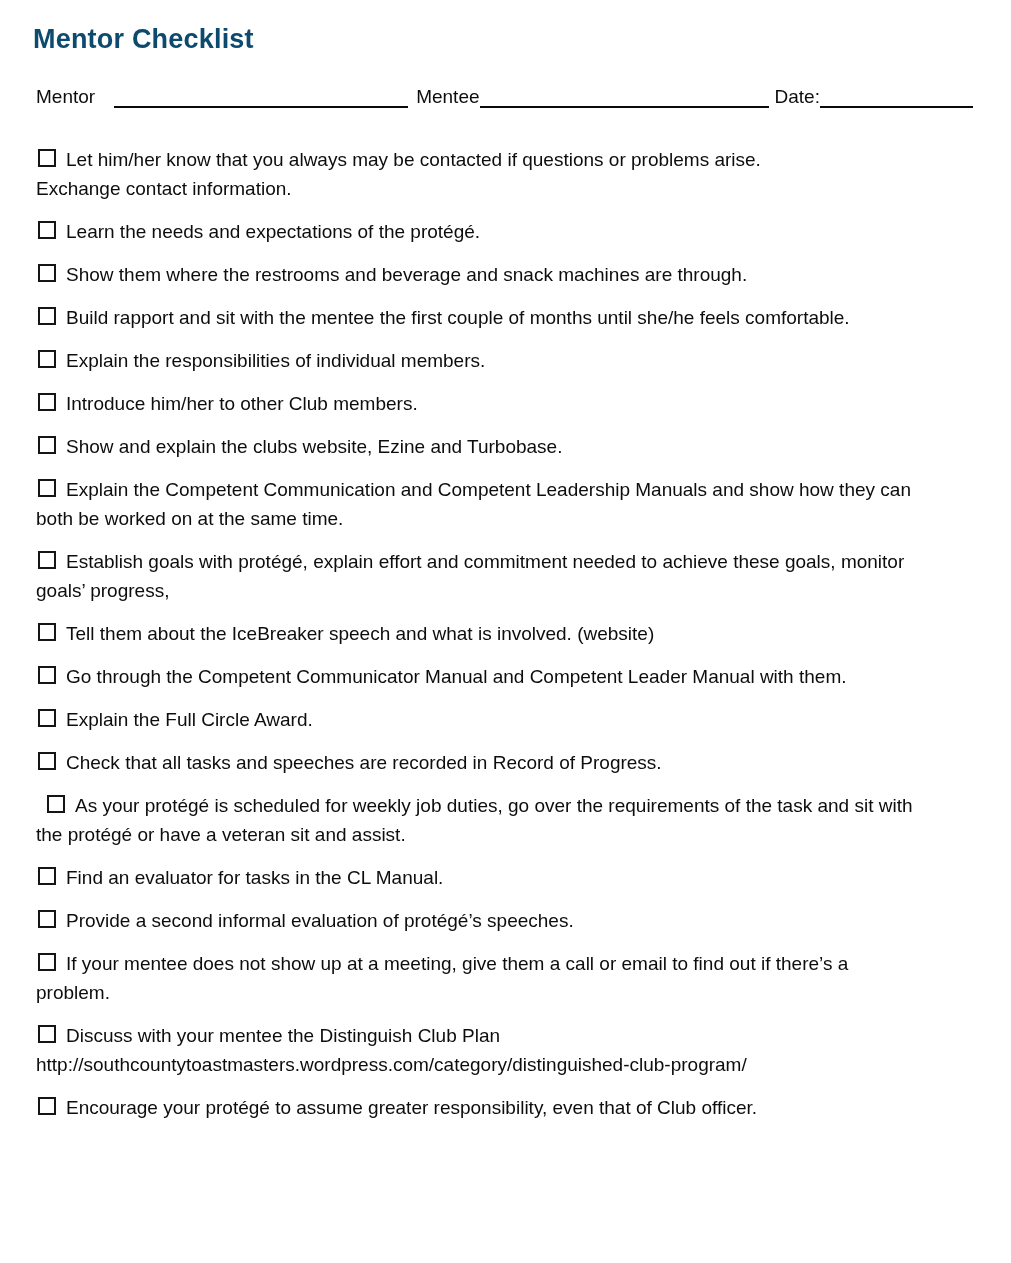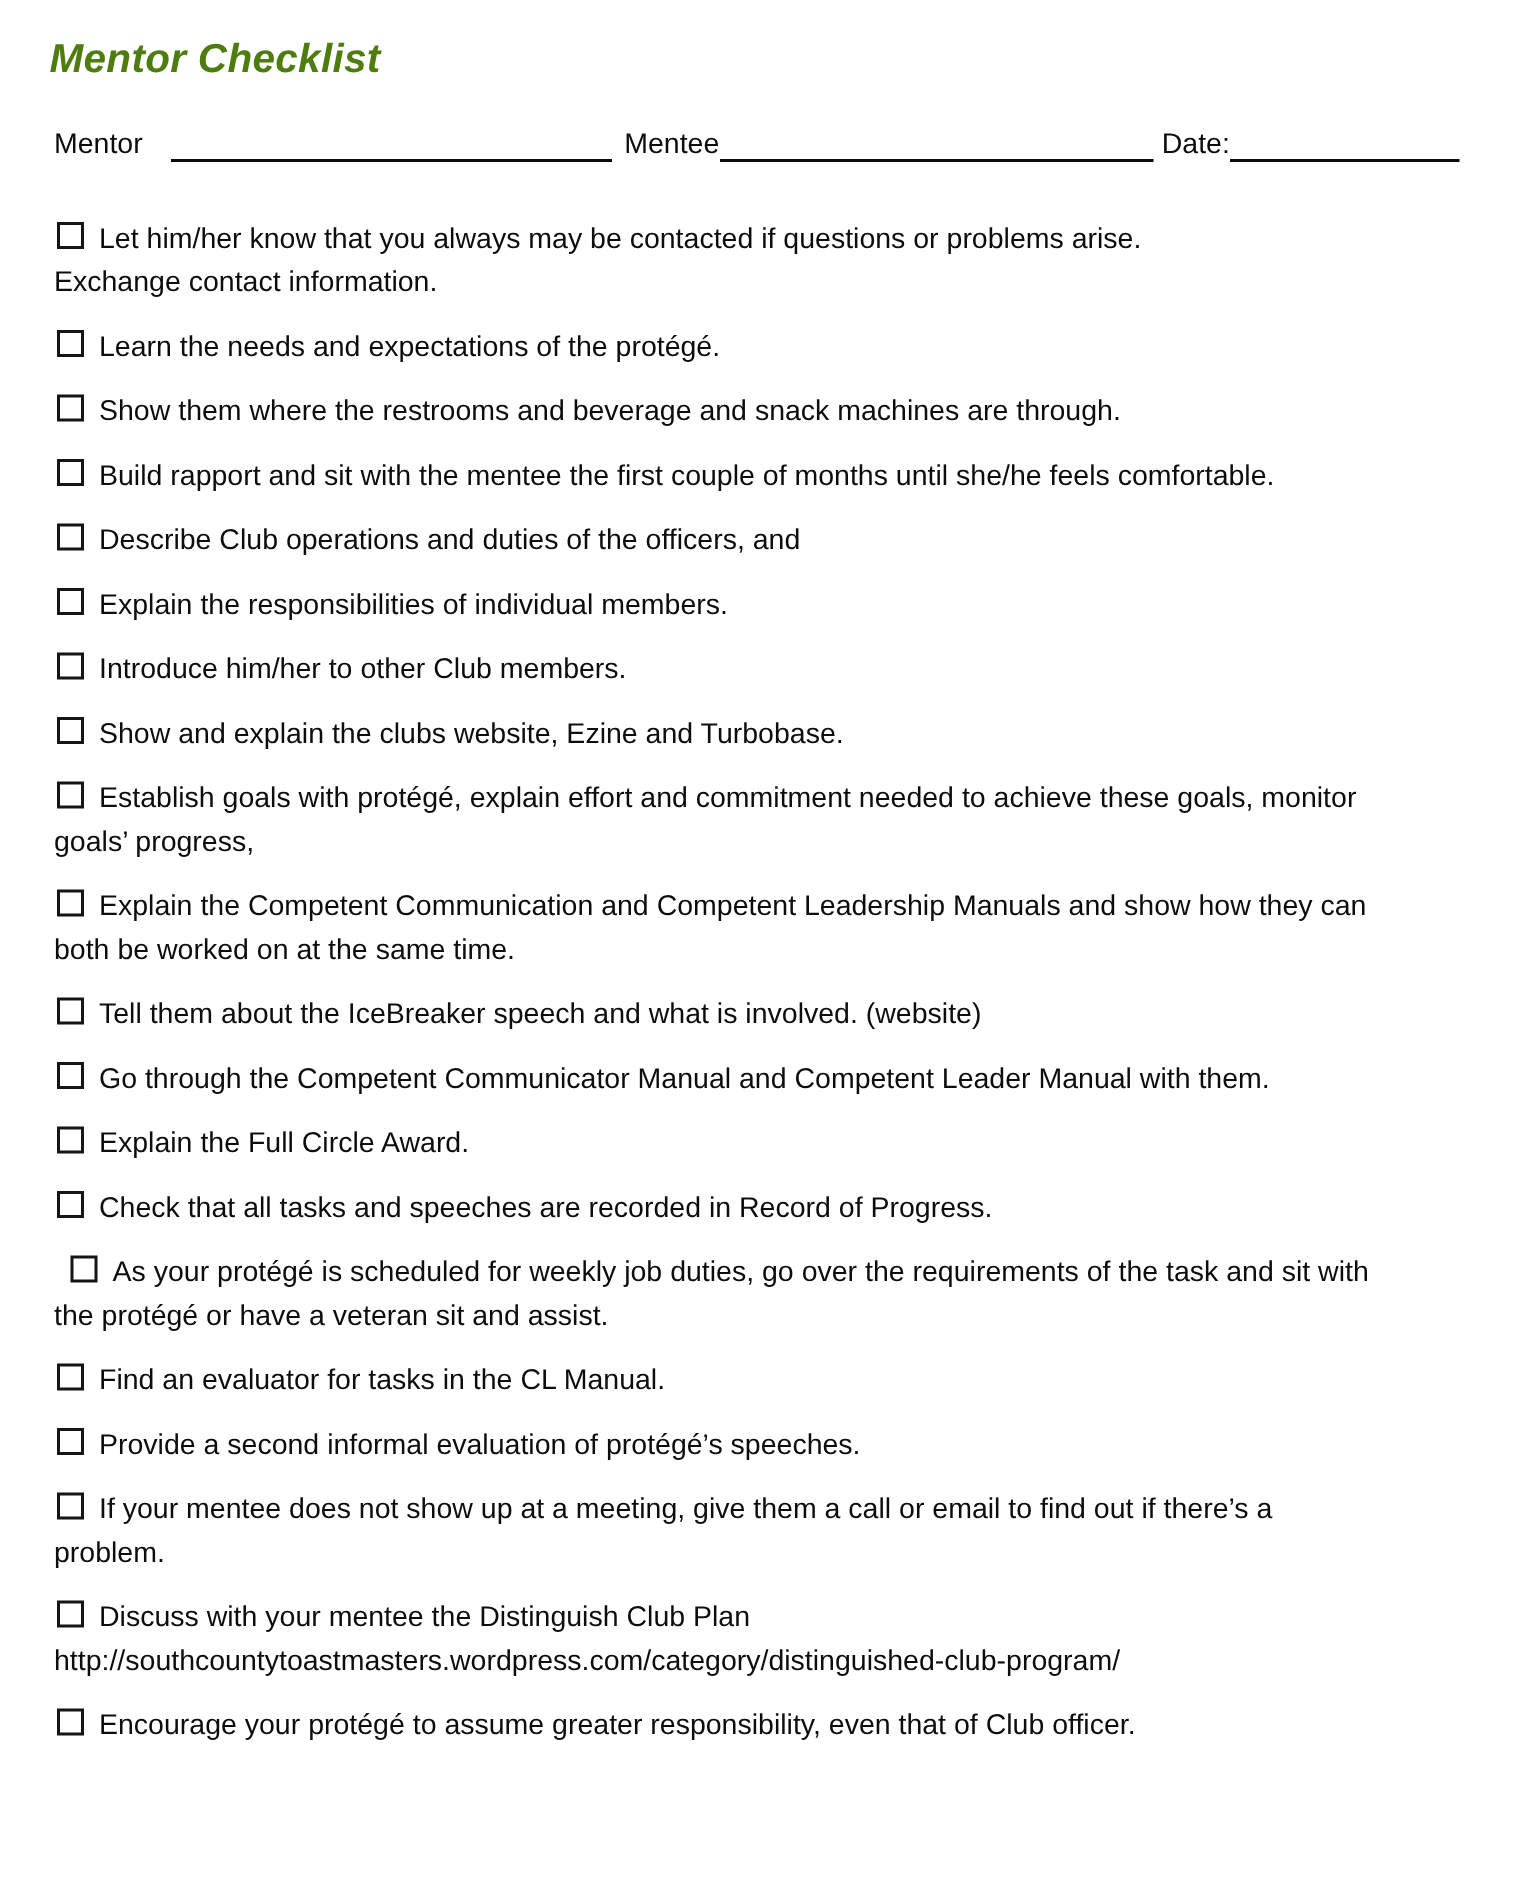--- a/index.html
+++ b/index.html
@@ -17,22 +17,21 @@
   .page {
     padding: 0 6px 0 36px;
     box-sizing: border-box;
     width: 1011px;
   }
   .doc-title {
     font-size: 27px;
     font-weight: 700;
     letter-spacing: 0.2px;
     margin: 24px 0 6px -3px;
-    color: #4d7c0f;
-    font-style: italic;
+    color: #0c4a6e;
   }
   .fields-row {
     display: flex;
     align-items: flex-start;
     margin-top: 31px;
     font-size: 19px;
     height: 22px;
   }
   .field-label { white-space: nowrap; }
   .fill-line {
@@ -86,28 +85,27 @@
     <span class="field-label">Date:</span>
     <span class="fill-line line-date"></span>
   </div>
 
   <div class="checklist">
       <p class="item"><span class="checkbox"></span><span class="item-text">Let him/her know that you always may be contacted if questions or problems arise.
 Exchange contact information.</span></p>
       <p class="item"><span class="checkbox"></span><span class="item-text">Learn the needs and expectations of the protégé.</span></p>
       <p class="item"><span class="checkbox"></span><span class="item-text">Show them where the restrooms and beverage and snack machines are through.</span></p>
       <p class="item"><span class="checkbox"></span><span class="item-text">Build rapport and sit with the mentee the first couple of months until she/he feels comfortable.</span></p>
-      <p class="item"><span class="checkbox"></span><span class="item-text">Describe Club operations and duties of the officers, and</span></p>
       <p class="item"><span class="checkbox"></span><span class="item-text">Explain the responsibilities of individual members.</span></p>
       <p class="item"><span class="checkbox"></span><span class="item-text">Introduce him/her to other Club members.</span></p>
       <p class="item"><span class="checkbox"></span><span class="item-text">Show and explain the clubs website, Ezine and Turbobase.</span></p>
+      <p class="item"><span class="checkbox"></span><span class="item-text">Explain the Competent Communication and Competent Leadership Manuals and show how they can
+both be worked on at the same time.</span></p>
       <p class="item"><span class="checkbox"></span><span class="item-text">Establish goals with protégé, explain effort and commitment needed to achieve these goals, monitor
 goals’ progress,</span></p>
-      <p class="item"><span class="checkbox"></span><span class="item-text">Explain the Competent Communication and Competent Leadership Manuals and show how they can
-both be worked on at the same time.</span></p>
       <p class="item"><span class="checkbox"></span><span class="item-text">Tell them about the IceBreaker speech and what is involved. (website)</span></p>
       <p class="item"><span class="checkbox"></span><span class="item-text">Go through the Competent Communicator Manual and Competent Leader Manual with them.</span></p>
       <p class="item"><span class="checkbox"></span><span class="item-text">Explain the Full Circle Award.</span></p>
       <p class="item"><span class="checkbox"></span><span class="item-text">Check that all tasks and speeches are recorded in Record of Progress.</span></p>
       <p class="item indent"><span class="checkbox"></span><span class="item-text">As your protégé is scheduled for weekly job duties, go over the requirements of the task and sit with
 the protégé or have a veteran sit and assist.</span></p>
       <p class="item"><span class="checkbox"></span><span class="item-text">Find an evaluator for tasks in the CL Manual.</span></p>
       <p class="item"><span class="checkbox"></span><span class="item-text">Provide a second informal evaluation of protégé’s speeches.</span></p>
       <p class="item"><span class="checkbox"></span><span class="item-text">If your mentee does not show up at a meeting, give them a call or email to find out if there’s a
 problem.</span></p>

